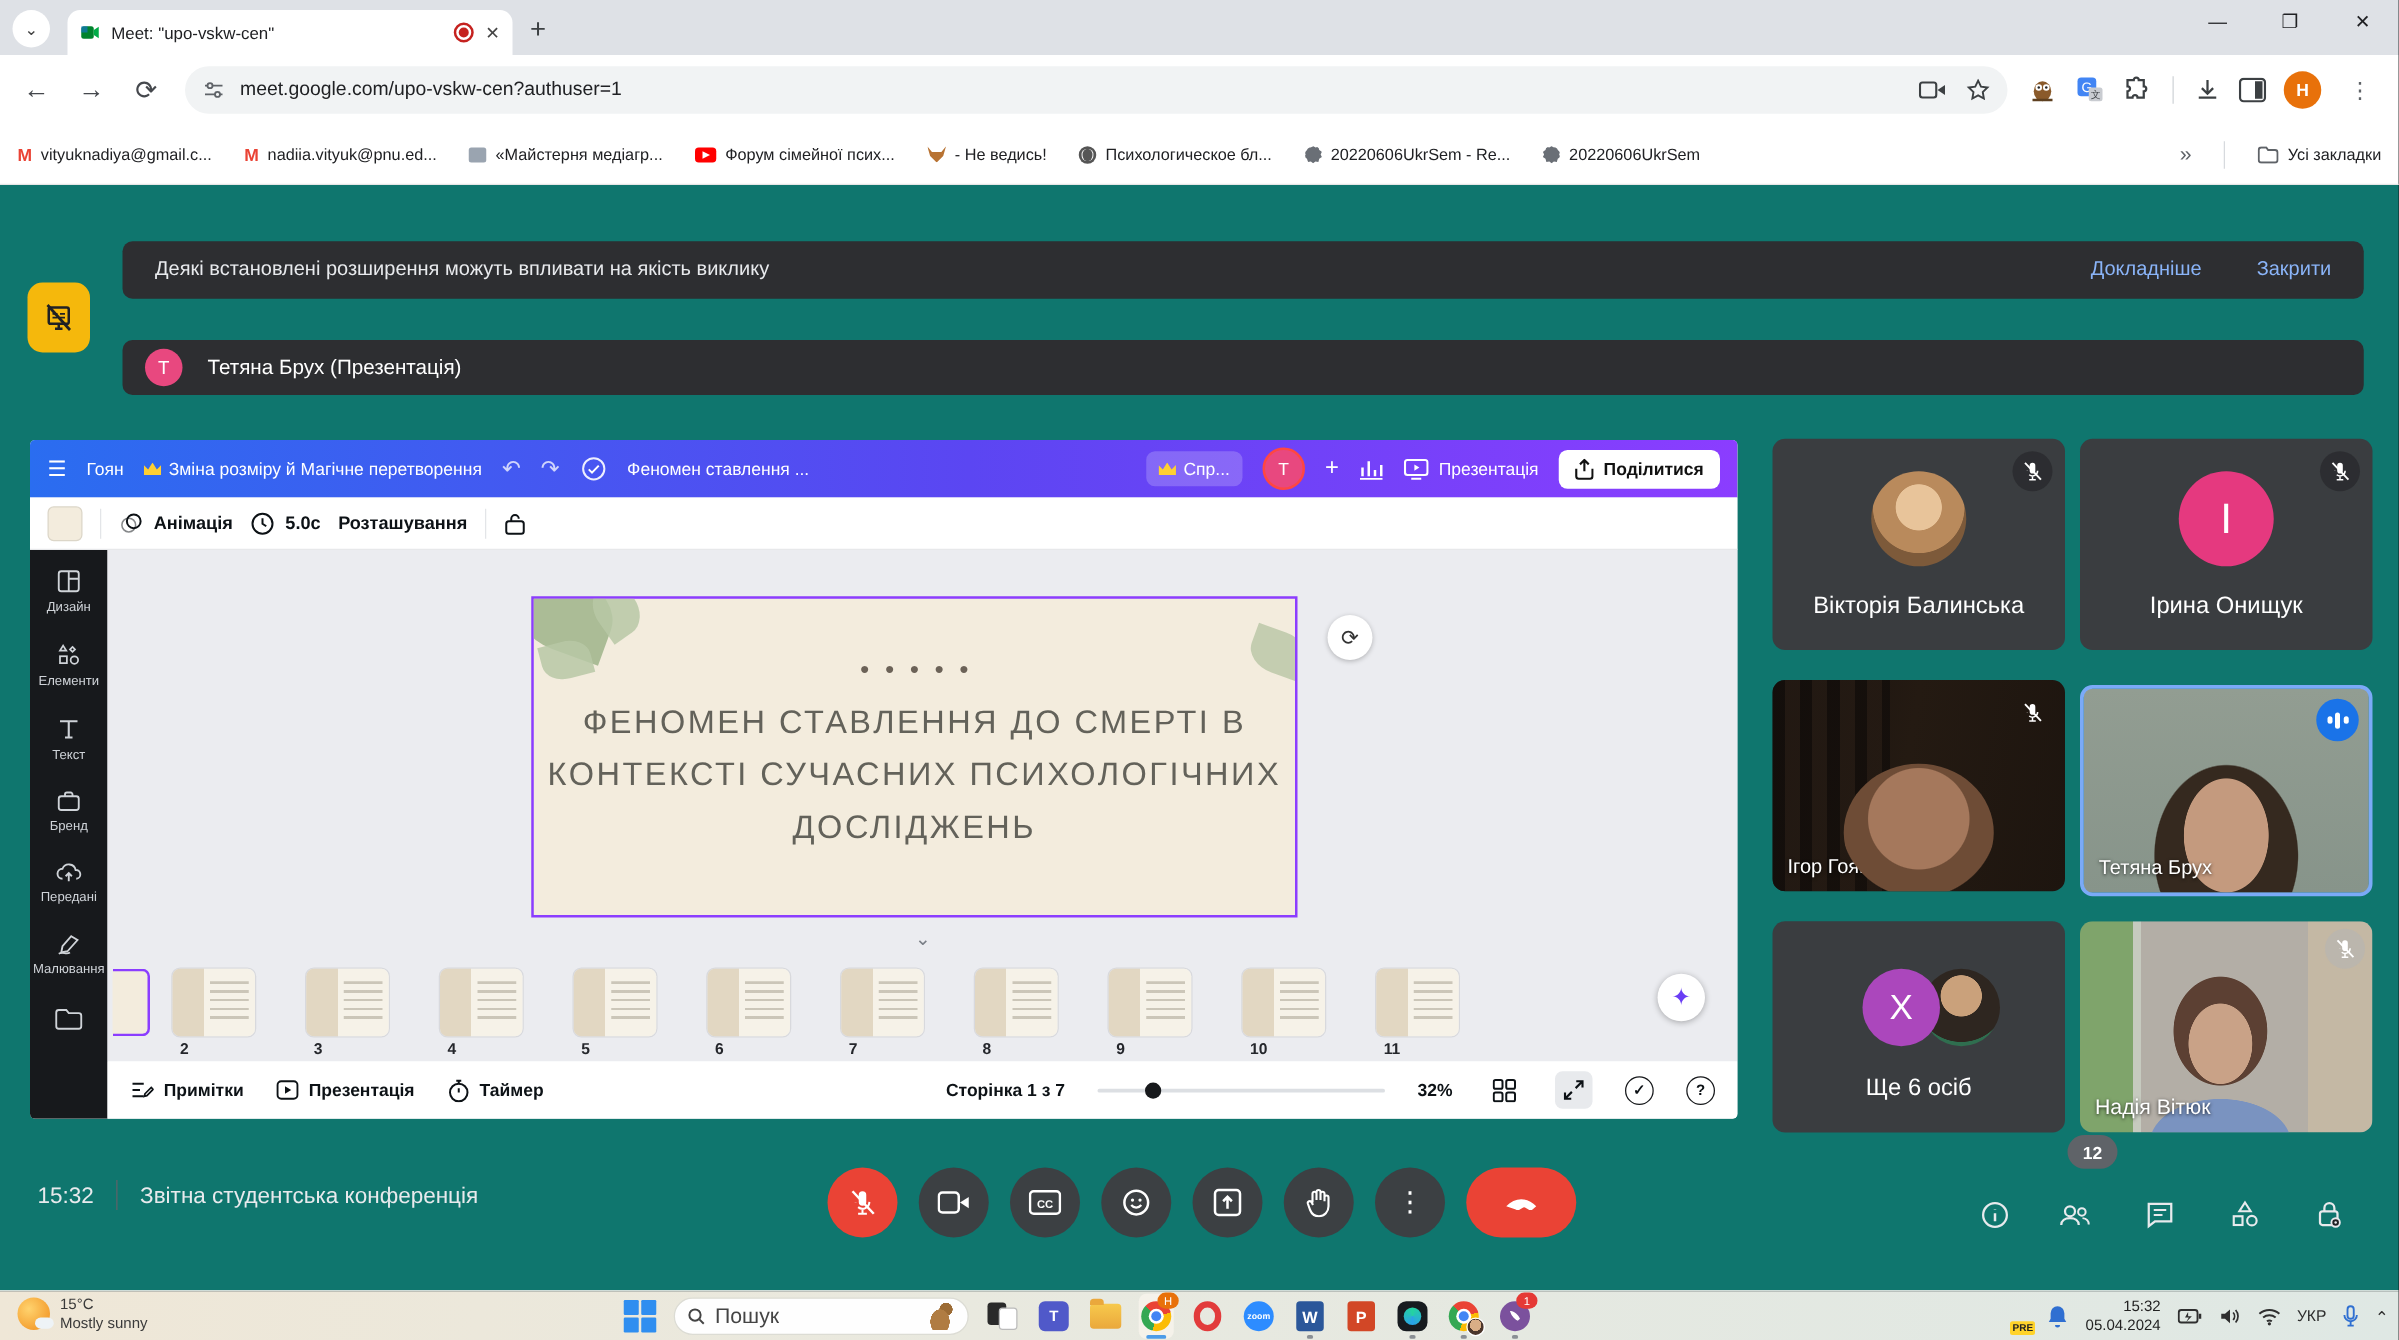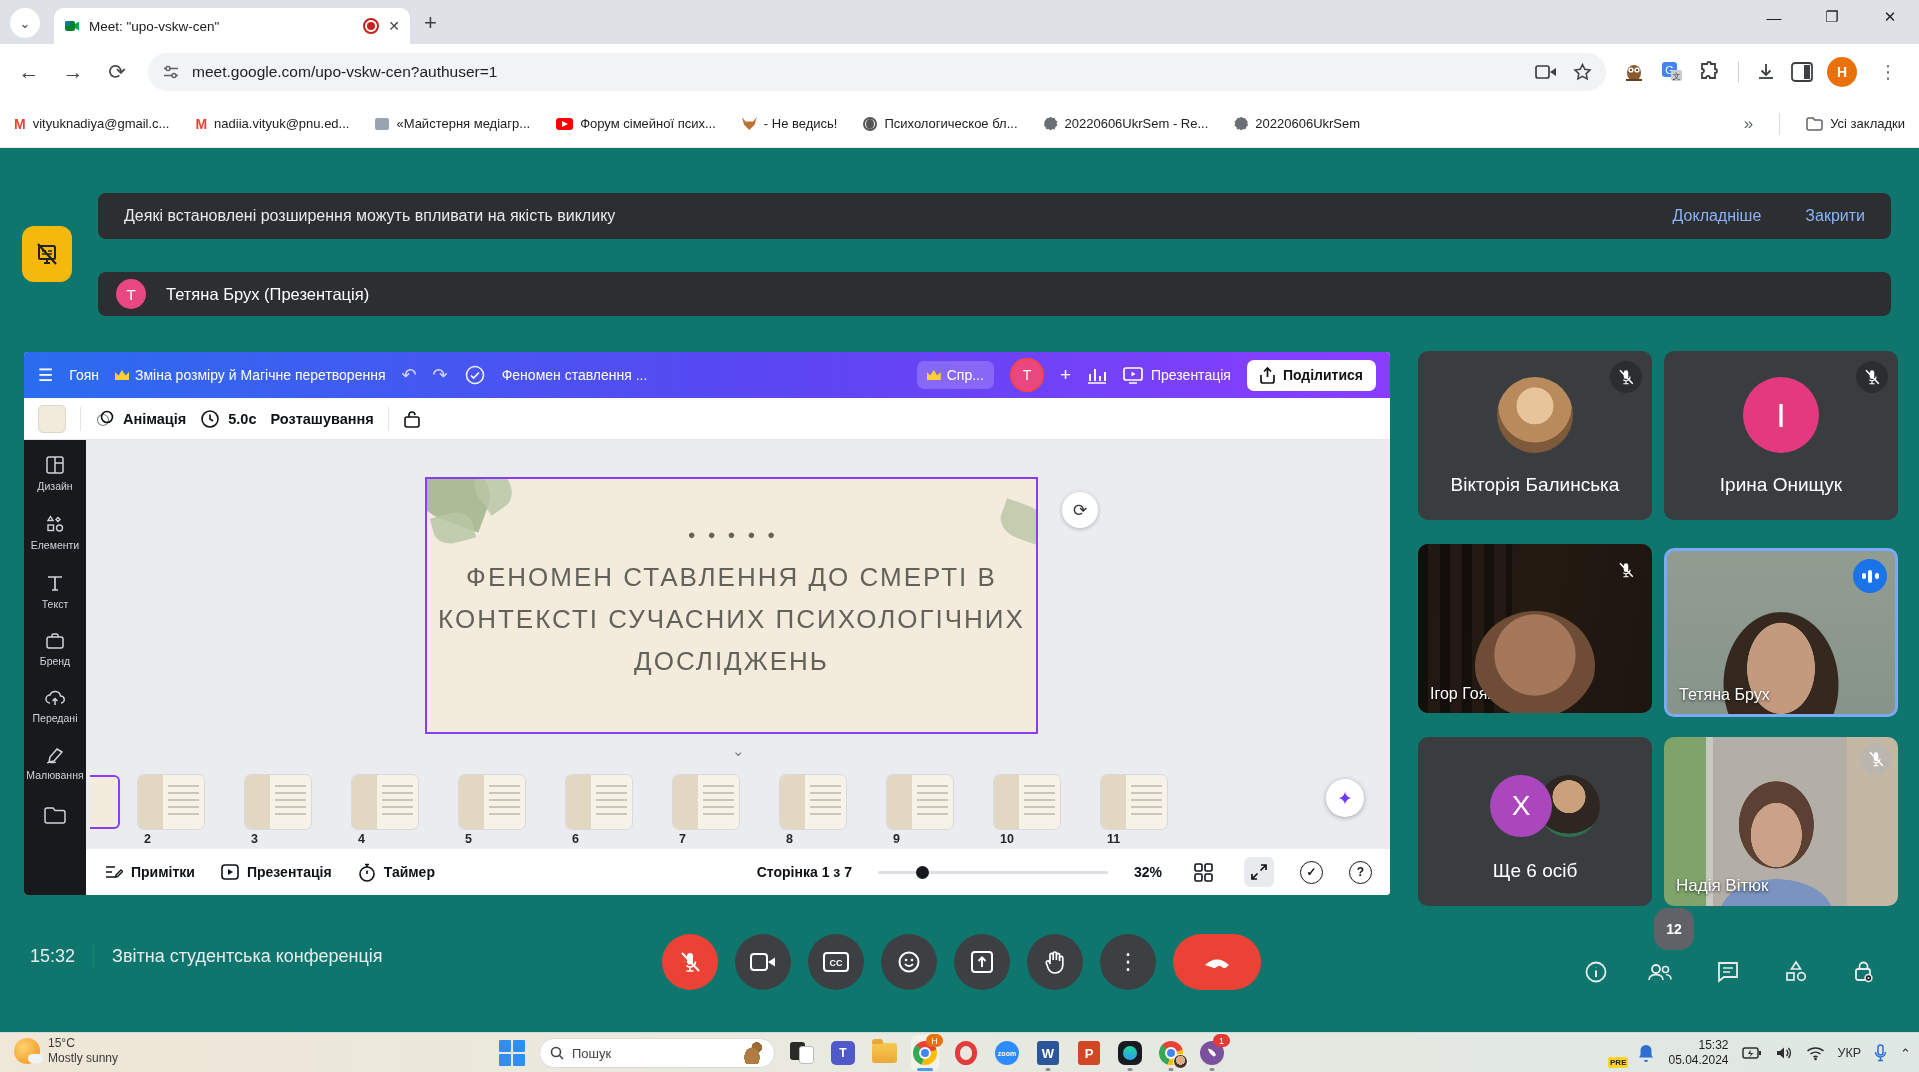--- a/index.html
+++ b/index.html
@@ -118,42 +118,42 @@
       linear-gradient(#929d92,#87948a);}
   .audiochip{position:absolute;top:8px;right:8px;width:34px;height:34px;border-radius:50%;background:#1a73e8;display:flex;align-items:center;justify-content:center;gap:2.5px;}
   .audiochip i{display:block;width:4px;background:#fff;border-radius:2px;}
   .tile-nadia{background:
       radial-gradient(ellipse 46px 58px at 48% 58%,#c9a287 0 55%,transparent 56%),
       radial-gradient(ellipse 62px 72px at 48% 52%,#5c4033 0 60%,transparent 61%),
       radial-gradient(ellipse 80px 50px at 48% 105%,#7a93c0 0 70%,transparent 71%),
       linear-gradient(90deg,#7fa46b 0 18%,#c6cabf 18% 21%,#b3aea6 21% 78%,#c4b8a4 78% 100%);}
   .moretile .ava1{position:absolute;left:72px;top:38px;width:62px;height:62px;border-radius:50%;background:#ab47bc;color:#fff;display:flex;align-items:center;justify-content:center;font-size:28px;z-index:2;}
   .moretile .ava2{position:absolute;left:120px;top:38px;width:62px;height:62px;border-radius:50%;background:radial-gradient(circle at 50% 35%,#caa17b 0 32%,#2e2620 33% 72%,#2f6e4f 73% 100%);z-index:1;}
-  .badge12{position:absolute;left:1654px;top:760px;width:40px;height:42px;border-radius:14px;background:#5f6368;color:#fff;font-size:14px;font-weight:bold;display:flex;align-items:center;justify-content:center;}
+  .badge12{position:absolute;left:1654px;top:760px;width:40px;height:27px;border-radius:14px;background:#5f6368;color:#fff;font-size:14px;font-weight:bold;display:flex;align-items:center;justify-content:center;}
 
   
   .mbl{position:absolute;left:30px;top:796px;display:flex;align-items:center;gap:18px;color:#e8eaed;font-size:18px;}
   .mbl .sep{width:1px;height:24px;background:#5f6368;}
   .controls{position:absolute;left:662px;top:786px;display:flex;gap:17px;align-items:center;}
   .cbtn{width:56px;height:56px;border-radius:50%;background:#3c4043;display:flex;align-items:center;justify-content:center;}
   .cbtn.red{background:#ea4335;}
   .endcall{width:88px;height:56px;border-radius:28px;background:#ea4335;display:flex;align-items:center;justify-content:center;}
   .dots3{color:#fff;font-size:22px;letter-spacing:0;}
   .rightico{position:absolute;top:796px;display:flex;align-items:center;justify-content:center;width:56px;height:56px;color:#e8eaed;}
 
   
   .taskbar{position:absolute;left:0;top:1032px;width:1919px;height:40px;background:linear-gradient(90deg,#efe7d7 0%,#e9e9df 40%,#dfe8e4 100%);border-top:1px solid #cfdcd8;box-sizing:border-box;}
   .weather{position:absolute;left:14px;top:3px;display:flex;align-items:center;gap:8px;}
   .wsun{width:26px;height:26px;border-radius:50%;background:radial-gradient(circle at 35% 35%,#ffd36e,#f08c1a);position:relative;}
   .wsun::after{content:"";position:absolute;right:-3px;bottom:1px;width:15px;height:9px;border-radius:8px;background:#eef3f6;}
   .wtxt{font-size:12px;color:#3a3a3a;line-height:1.25;}
   .centerbar{position:absolute;left:498px;top:2px;display:flex;align-items:center;gap:13px;height:36px;}
   .startbtn{width:26px;height:26px;display:grid;grid-template-columns:12px 12px;grid-template-rows:12px 12px;gap:2px;}
   .startbtn i{background:#2f8ef0;border-radius:1px;}
-  .searchpill{width:236px;height:30px;border-radius:15px;background:#fefefe;border:1px solid #dcdcd4;display:flex;align-items:center;gap:8px;padding:0 10px;box-sizing:border-box;font-size:13px;color:#444;}
+  .searchpill{width:236px;height:30px;border-radius:15px;background:#fefefe;border:1px solid #dcdcd4;display:flex;align-items:center;gap:8px;padding:0 10px;box-sizing:border-box;font-size:17px;color:#444;}
   .deer{margin-left:auto;width:24px;height:22px;background:radial-gradient(ellipse at 50% 70%,#b07c42 0 45%,transparent 46%),radial-gradient(circle at 70% 25%,#9c6b34 0 22%,transparent 23%);}
   .tico{width:28px;height:36px;display:flex;align-items:center;justify-content:center;position:relative;}
   .rundot::after{content:"";position:absolute;bottom:0px;left:50%;transform:translateX(-50%);width:5px;height:3px;border-radius:2px;background:#8a8f94;}
   .activeapp{background:#f5f2ea;border-radius:6px;}
   .activeapp::after{content:"";position:absolute;bottom:0px;left:50%;transform:translateX(-50%);width:16px;height:3px;border-radius:2px;background:#4c9ce8;}
   .chrome{width:24px;height:24px;border-radius:50%;background:conic-gradient(from -45deg,#ea4335 0 120deg,#fbbc05 120deg 240deg,#34a853 240deg 360deg);position:relative;}
   .chrome::before{content:"";position:absolute;inset:6px;background:#fff;border-radius:50%;}
   .chrome::after{content:"";position:absolute;inset:8px;background:#4285f4;border-radius:50%;}
   .appbadge{position:absolute;top:-1px;right:-4px;min-width:13px;height:13px;border-radius:7px;color:#fff;font-size:9px;display:flex;align-items:center;justify-content:center;padding:0 2px;z-index:3;}
   .opera{width:22px;height:24px;border:5px solid #e23b3b;border-radius:50%/48%;box-sizing:border-box;}

